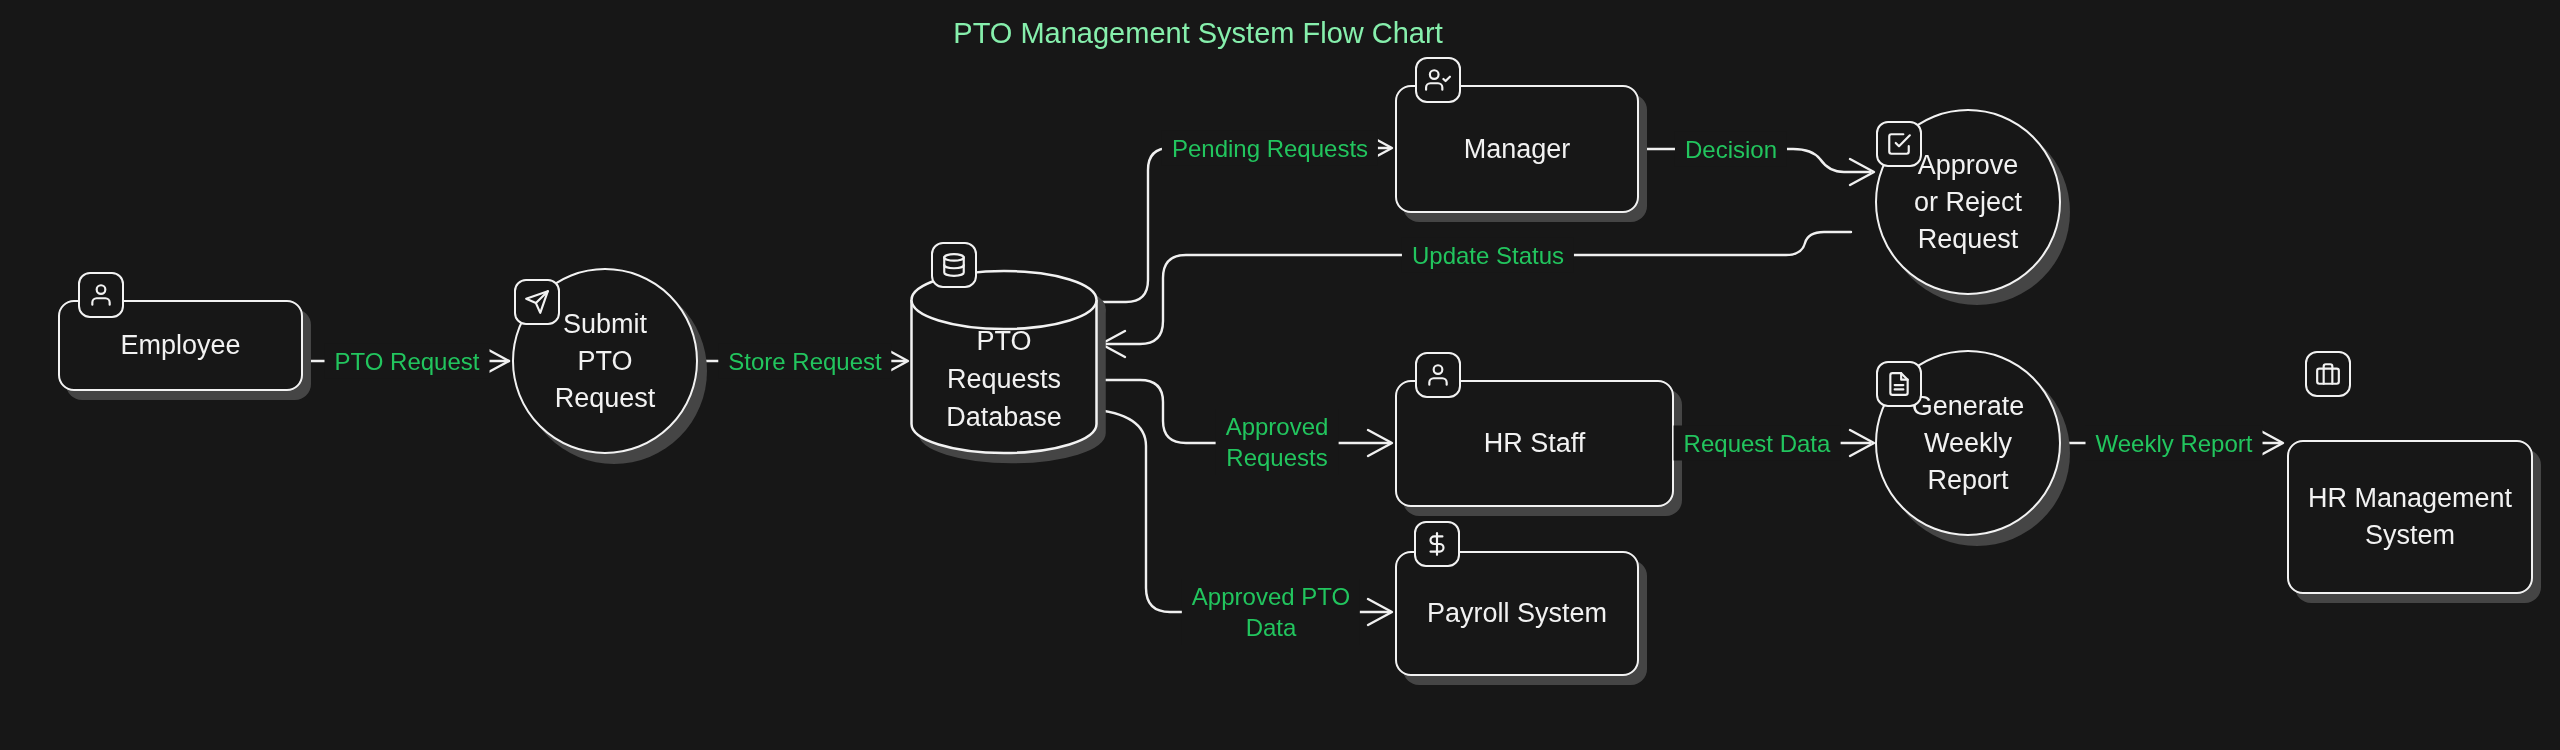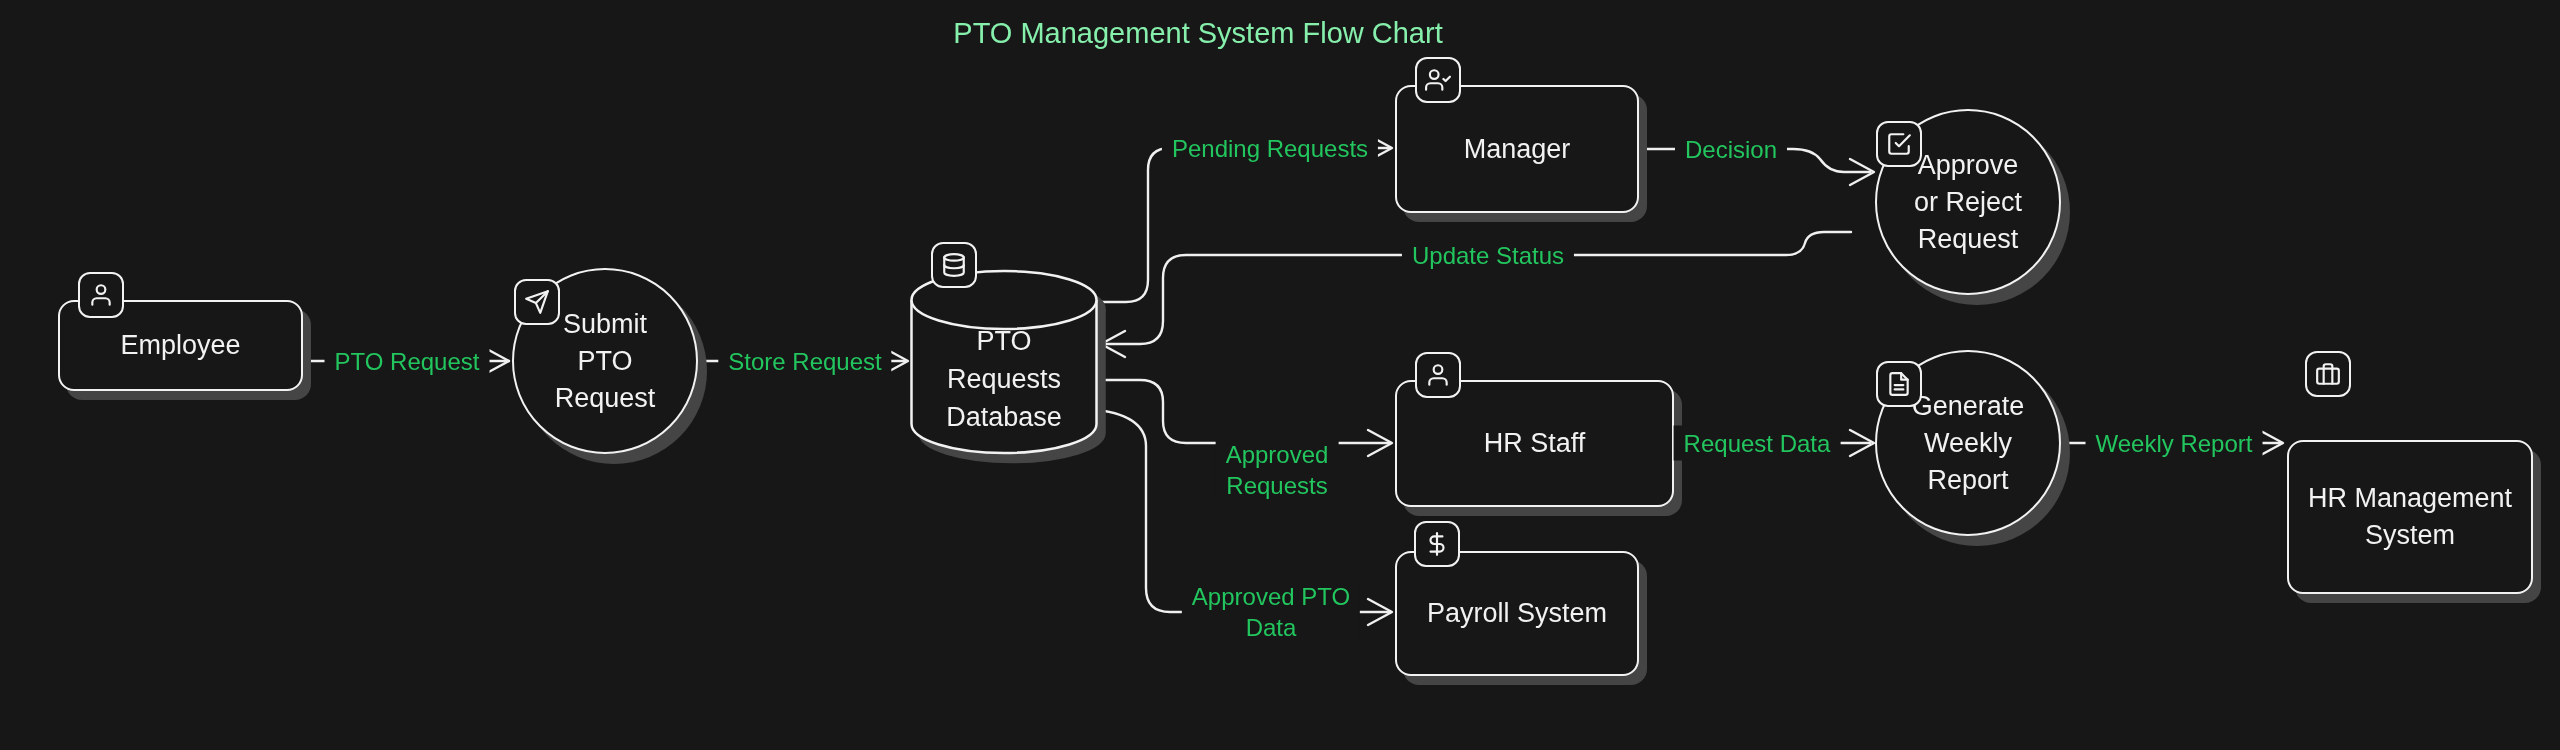--- a/index.html
+++ b/index.html
@@ -165,20 +165,20 @@
       <line x1="12" y1="2" x2="12" y2="22"></line>
       <path d="M17 5H9.5a3.5 3.5 0 0 0 0 7h5a3.5 3.5 0 0 1 0 7H6"></path>
     </svg>
   </div>
 
   <div class="elabel" style="left:407px;top:361px;">PTO Request</div>
   <div class="elabel" style="left:805px;top:361px;">Store Request</div>
   <div class="elabel" style="left:1270px;top:148px;">Pending Requests</div>
   <div class="elabel" style="left:1731px;top:149px;">Decision</div>
   <div class="elabel" style="left:1488px;top:255px;">Update Status</div>
-  <div class="elabel" style="left:1277px;top:442px;margin-top:28px;">Approved
+  <div class="elabel" style="left:1277px;top:442px;">Approved
 Requests</div>
   <div class="elabel" style="left:1757px;top:443px;">Request Data</div>
   <div class="elabel" style="left:2174px;top:443px;">Weekly Report</div>
   <div class="elabel" style="left:1271px;top:612px;">Approved PTO
 Data</div>
 
 </div>
 
 </body></html>

